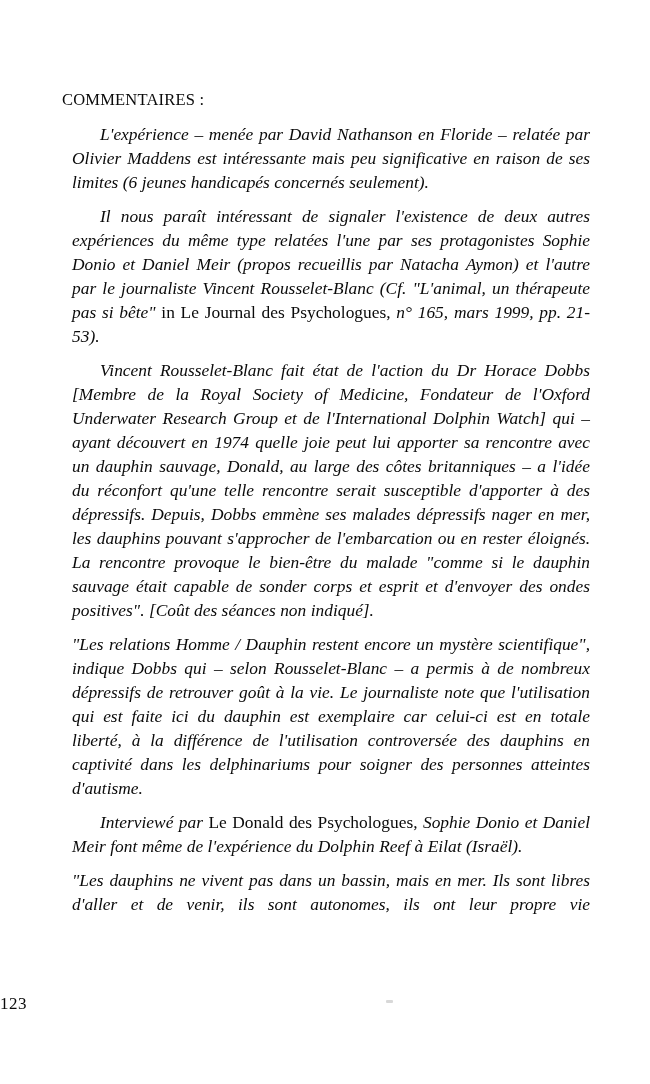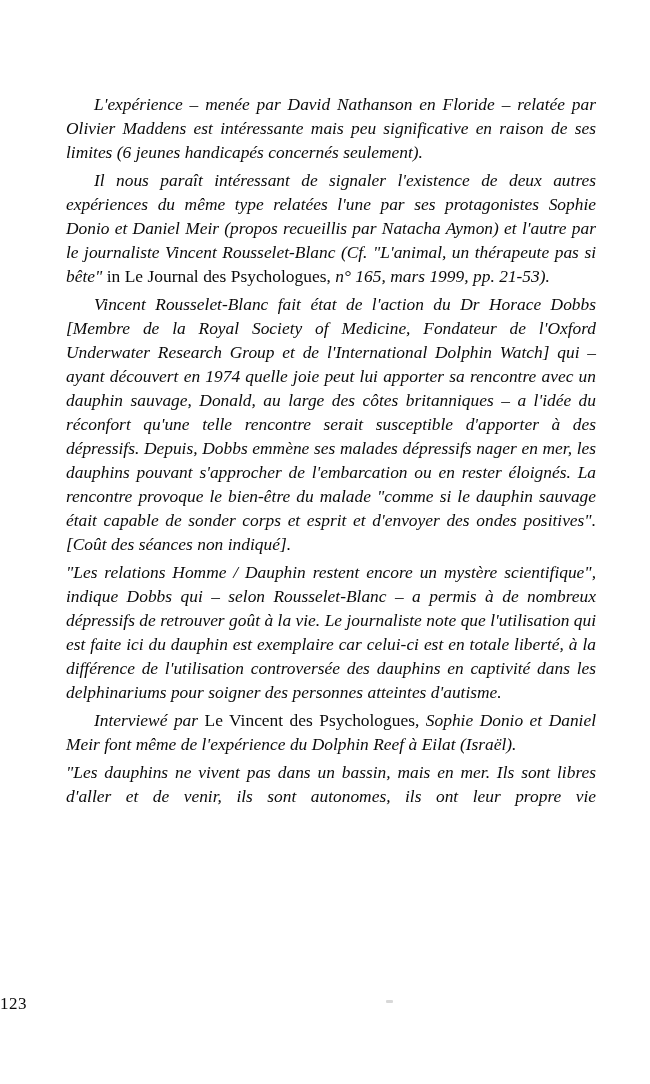--- a/index.html
+++ b/index.html
@@ -32,21 +32,21 @@
   .heading {
     font-style: normal;
     font-size: 16.5px;
     line-height: 24px;
     letter-spacing: 0.2px;
     margin: 0 0 1px 0;
     white-space: nowrap;
   }
 
   p.para {
-    margin: 4px;
+    margin: 10px;
     font-style: italic;
     font-size: 17.4px;
     line-height: 24px;
     text-align: justify;
     text-justify: inter-word;
     -webkit-hyphens: none;
     hyphens: none;
     word-spacing: 0.1px;
   }
   p.indent {
@@ -90,27 +90,28 @@
     border-radius: 1px;
   }
 </style>
 </head>
 <body>
 
 <div class="page">
 
   <div class="textblock">
 
+    <div class="heading">COMMENTAIRES :</div>
 
     <div>
         <p class="para indent"><span>L'expérience – menée par David Nathanson en Floride – relatée par Olivier Maddens est intéressante mais peu significative en raison de ses limites (6 jeunes handicapés concernés seulement).</span></p>
         <p class="para indent"><span>Il nous paraît intéressant de signaler l'existence de deux autres expériences du même type relatées l'une par ses protagonistes Sophie Donio et Daniel Meir (propos recueillis par Natacha Aymon) et l'autre par le journaliste Vincent Rousselet-Blanc (Cf. "L'animal, un thérapeute pas si bête" </span><span class="rm">in Le Journal des Psychologues,</span><span> n° 165, mars 1999, pp. 21-53).</span></p>
         <p class="para indent"><span>Vincent Rousselet-Blanc fait état de l'action du Dr Horace Dobbs [Membre de la Royal Society of Medicine, Fondateur de l'Oxford Underwater Research Group et de l'International Dolphin Watch] qui – ayant découvert en 1974 quelle joie peut lui apporter sa rencontre avec un dauphin sauvage, Donald, au large des côtes britanniques – a l'idée du réconfort qu'une telle rencontre serait susceptible d'apporter à des dépressifs. Depuis, Dobbs emmène ses malades dépressifs nager en mer, les dauphins pouvant s'approcher de l'embarcation ou en rester éloignés. La rencontre provoque le bien-être du malade "comme si le dauphin sauvage était capable de sonder corps et esprit et d'envoyer des ondes positives". [Coût des séances non indiqué].</span></p>
         <p class="para flush"><span>"Les relations Homme / Dauphin restent encore un mystère scientifique", indique Dobbs qui – selon Rousselet-Blanc – a permis à de nombreux dépressifs de retrouver goût à la vie. Le journaliste note que l'utilisation qui est faite ici du dauphin est exemplaire car celui-ci est en totale liberté, à la différence de l'utilisation controversée des dauphins en captivité dans les delphinariums pour soigner des personnes atteintes d'autisme.</span></p>
-        <p class="para indent"><span>Interviewé par </span><span class="rm">Le Vincent des Psychologues,</span><span> Sophie Donio et Daniel Meir font même de l'expérience du Dolphin Reef à Eilat (Israël).</span></p>
+        <p class="para indent"><span>Interviewé par </span><span class="rm">Le Donald des Psychologues,</span><span> Sophie Donio et Daniel Meir font même de l'expérience du Dolphin Reef à Eilat (Israël).</span></p>
         <p class="para flush carry"><span>"Les dauphins ne vivent pas dans un bassin, mais en mer. Ils sont libres d'aller et de venir, ils sont autonomes, ils ont leur propre vie</span></p>
       </div>
 
   </div>
 
   <div class="speck"></div>
 
   <div class="folio">123</div>
 
 </div>

